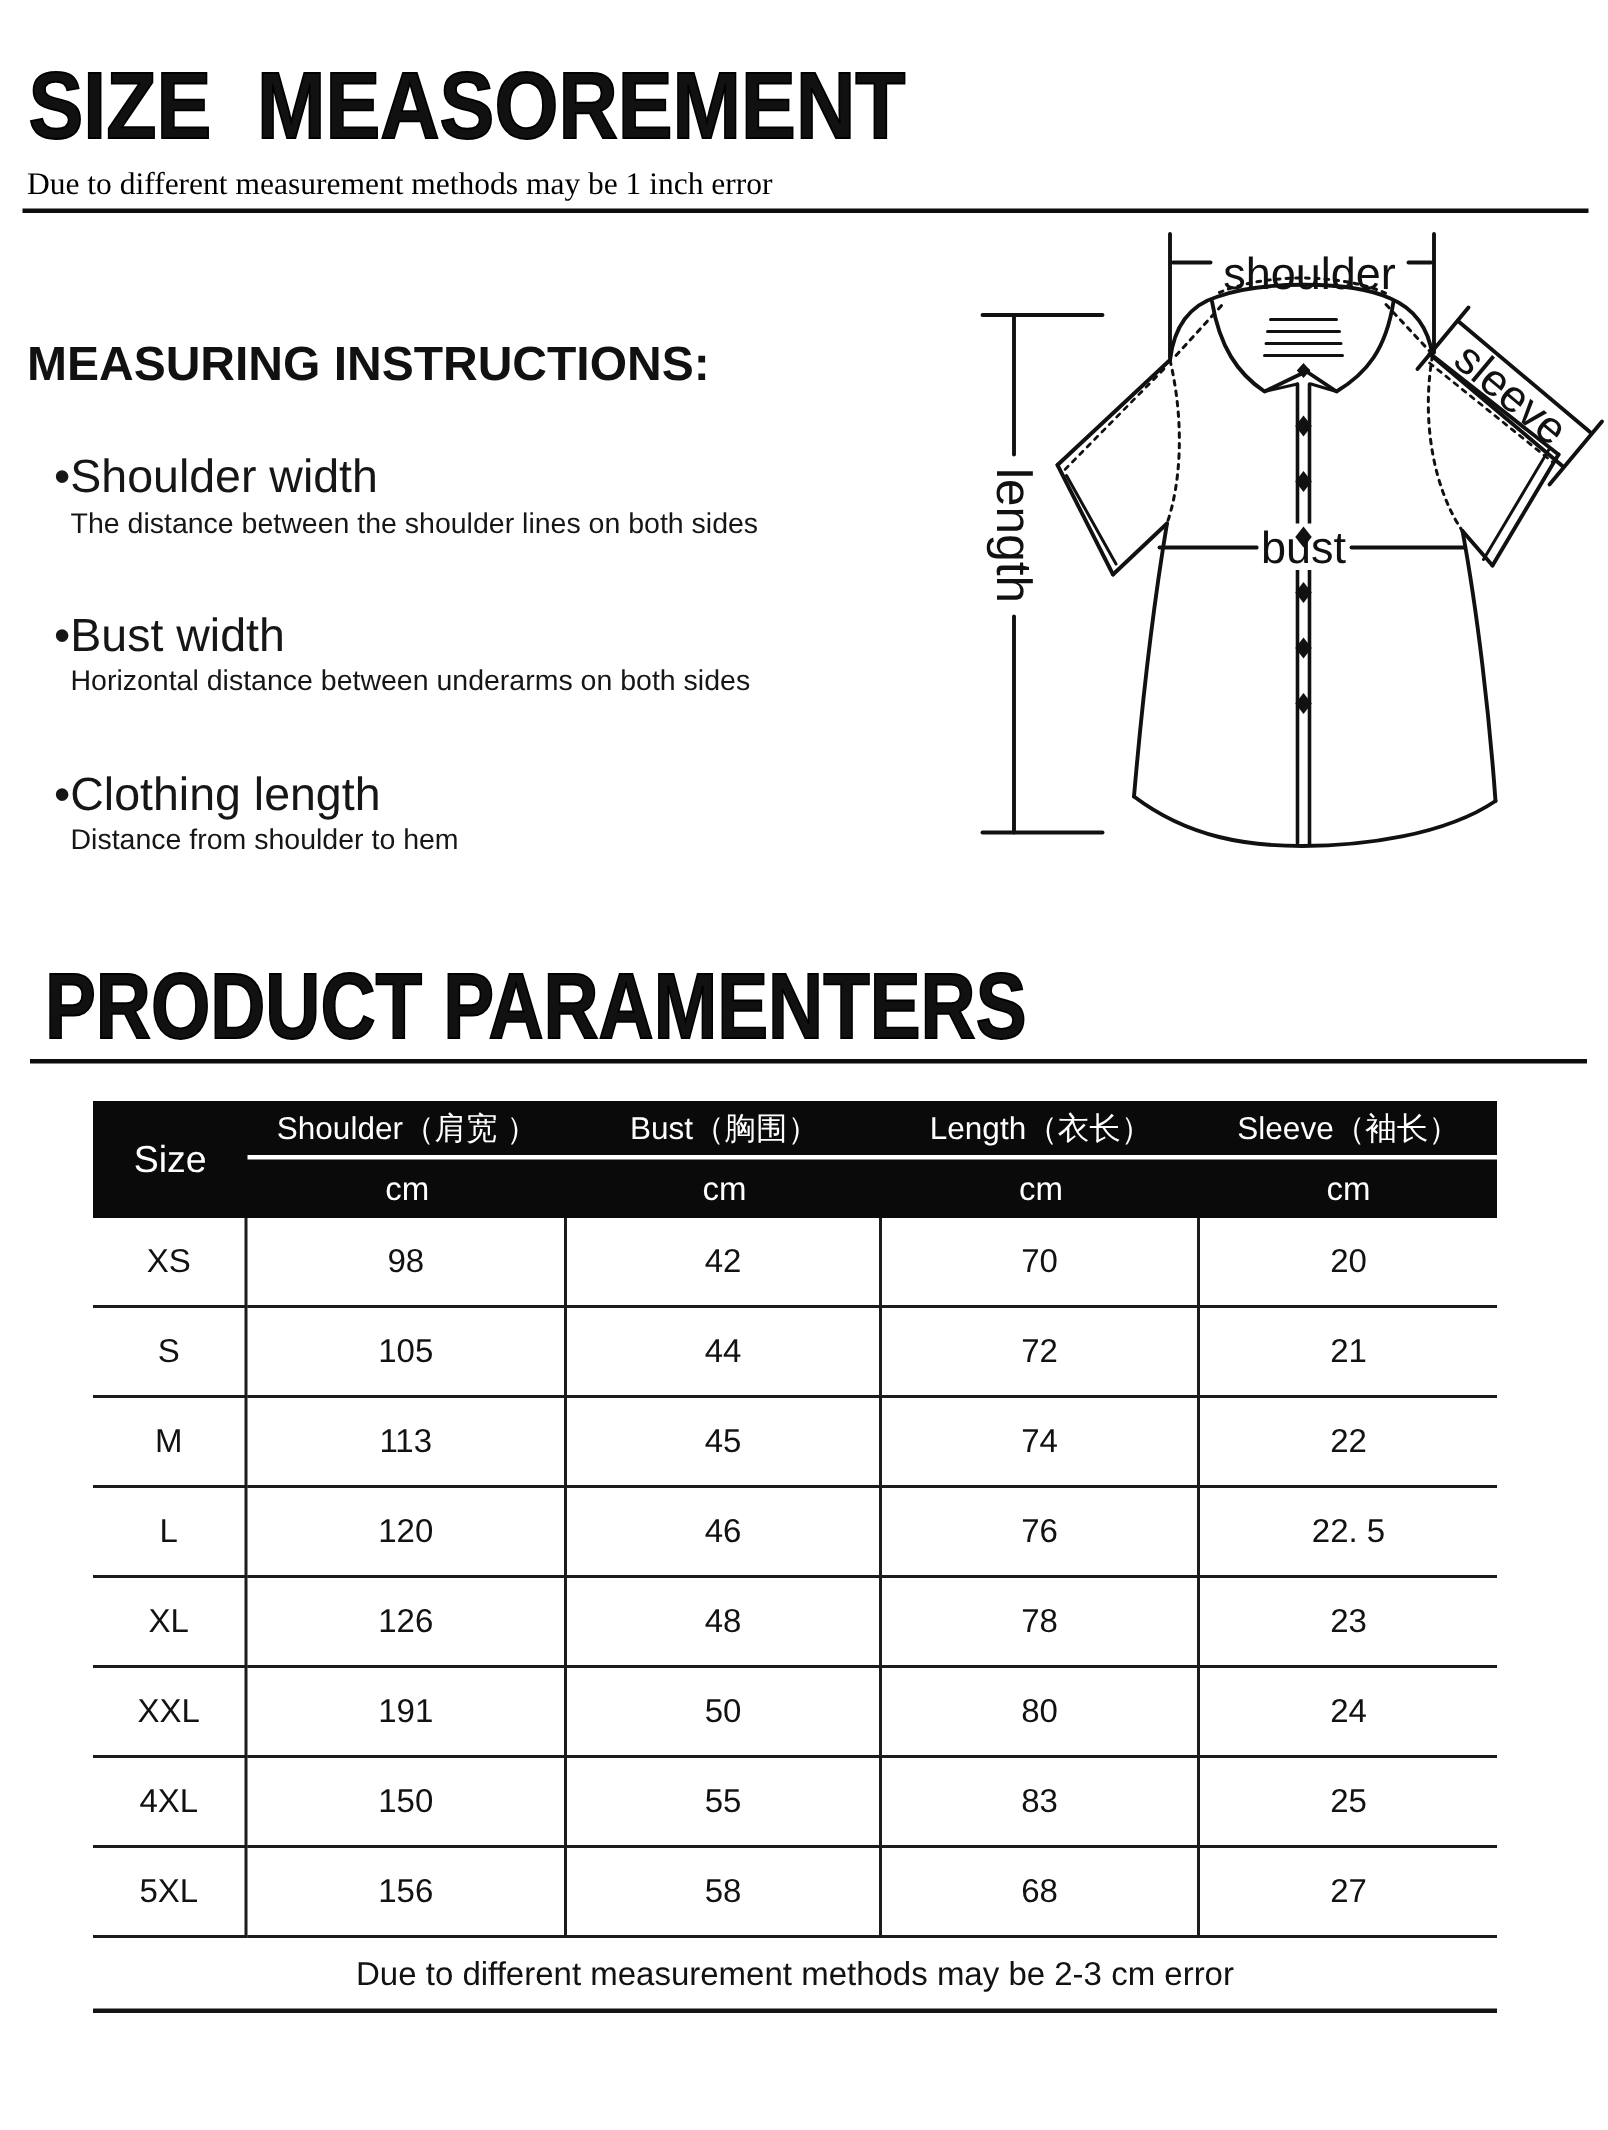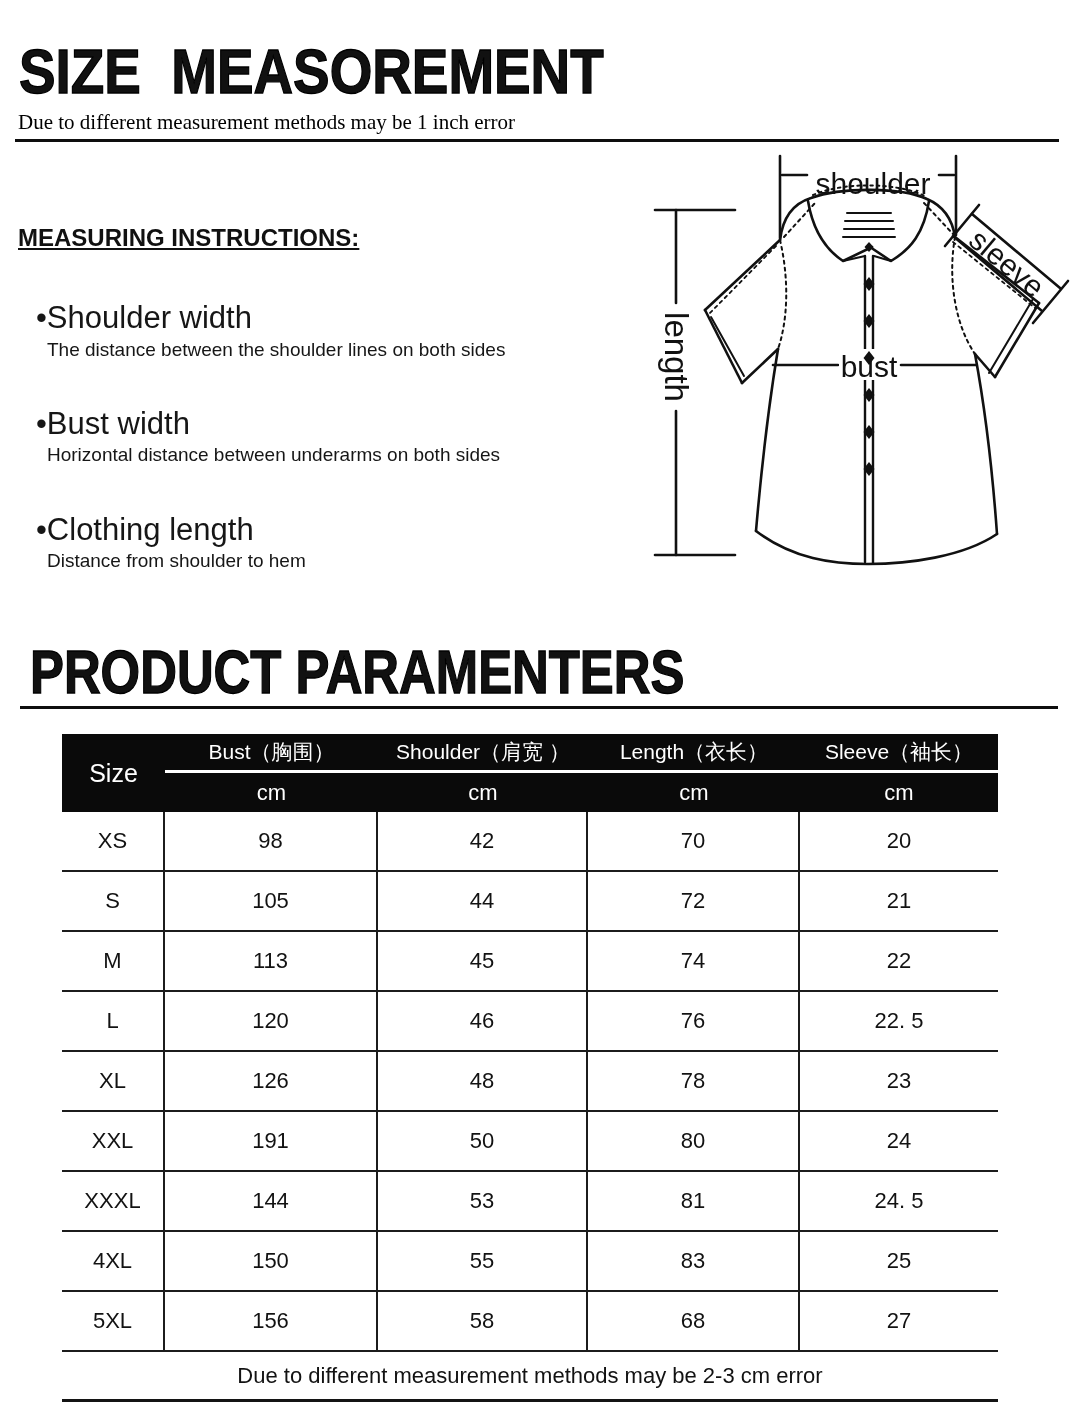--- a/index.html
+++ b/index.html
@@ -11,21 +11,21 @@
   .big-title{font-weight:900;-webkit-text-stroke:1.3px #000;letter-spacing:0;
              white-space:pre;transform-origin:left top;line-height:1;}
   .title-main{left:19px;top:40px;font-size:63px;transform:scaleX(0.87);}
   .subtitle{left:18px;top:110px;font-size:21px;font-family:"Liberation Serif", serif;color:#000000;}
   .rule{background:#0e0e0e;height:3px;}
   .rule1{left:15px;top:139px;width:1044px;}
   .pp-title{left:30px;top:641px;font-size:62px;transform:scaleX(0.82);}
   .rule2{left:20px;top:706px;width:1038px;}
 
   
-  .ins-heading{left:18px;top:224px;font-size:24px;font-weight:700;letter-spacing:0;text-decoration:underline;}
+  .ins-heading{left:18px;top:224px;font-size:32px;font-weight:700;letter-spacing:0;}
   .ins-title{font-size:31px;font-weight:400;color:#161616;}
   .ins-desc{font-size:19px;color:#161616;}
   .i1t{left:36px;top:300px;} .i1d{left:47px;top:339px;}
   .i2t{left:36px;top:406px;} .i2d{left:47px;top:444px;}
   .i3t{left:36px;top:512px;} .i3d{left:47px;top:550px;}
 
   
   .diagram{left:643px;top:143px;}
   .diagram text{font-family:"Liberation Sans", sans-serif;fill:#111;stroke:none;}
 
@@ -131,22 +131,22 @@
       <path d="M226,319 L231.5,326 L226,333 L220.5,326 Z"></path>
     </g>
   </svg>
 
   <div class="abs big-title pp-title">PRODUCT PARAMENTERS</div>
   <div class="abs rule rule2"></div>
 
   <div class="abs size-table">
     <div class="thead">
       <div class="size-head">Size</div>
+      <div class="col-head">Shoulder（肩宽 ）</div>
       <div class="col-head">Bust（胸围）</div>
-      <div class="col-head">Shoulder（肩宽 ）</div>
       <div class="col-head">Length（衣长）</div>
       <div class="col-head">Sleeve（袖长）</div>
       <div class="unit-cell" style="grid-column:2;">cm</div>
       <div class="unit-cell">cm</div>
       <div class="unit-cell">cm</div>
       <div class="unit-cell">cm</div>
     </div>
     <div>
         <div class="trow">
           <div class="tcell sep">XS</div>
@@ -184,27 +184,20 @@
           <div class="tcell">23</div>
         </div>
         <div class="trow">
           <div class="tcell sep">XXL</div>
           <div class="tcell sep">191</div>
           <div class="tcell sep">50</div>
           <div class="tcell sep">80</div>
           <div class="tcell">24</div>
         </div>
         <div class="trow">
-          <div class="tcell sep">XXXL</div>
-          <div class="tcell sep">144</div>
-          <div class="tcell sep">53</div>
-          <div class="tcell sep">81</div>
-          <div class="tcell">24. 5</div>
-        </div>
-        <div class="trow">
           <div class="tcell sep">4XL</div>
           <div class="tcell sep">150</div>
           <div class="tcell sep">55</div>
           <div class="tcell sep">83</div>
           <div class="tcell">25</div>
         </div>
         <div class="trow">
           <div class="tcell sep">5XL</div>
           <div class="tcell sep">156</div>
           <div class="tcell sep">58</div>

